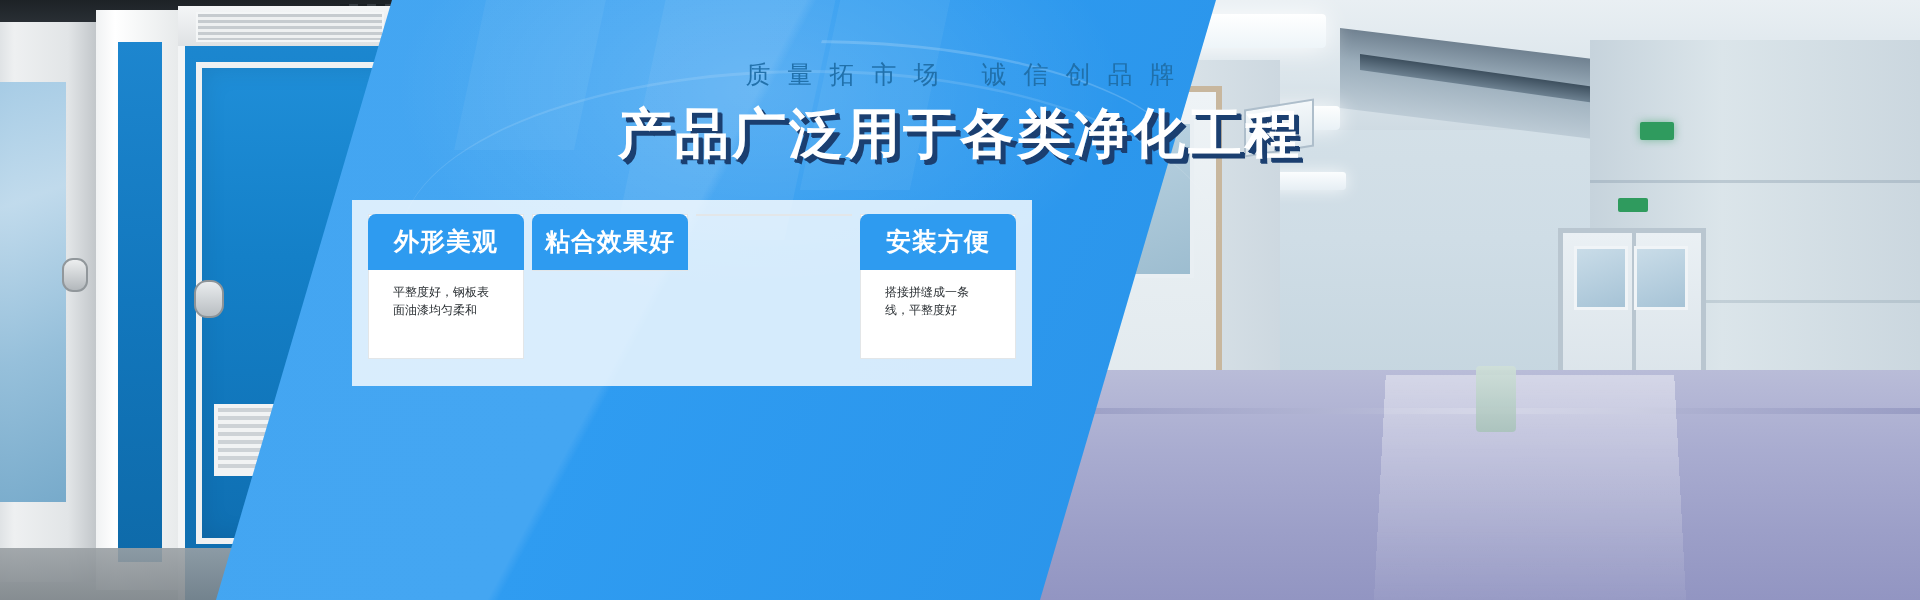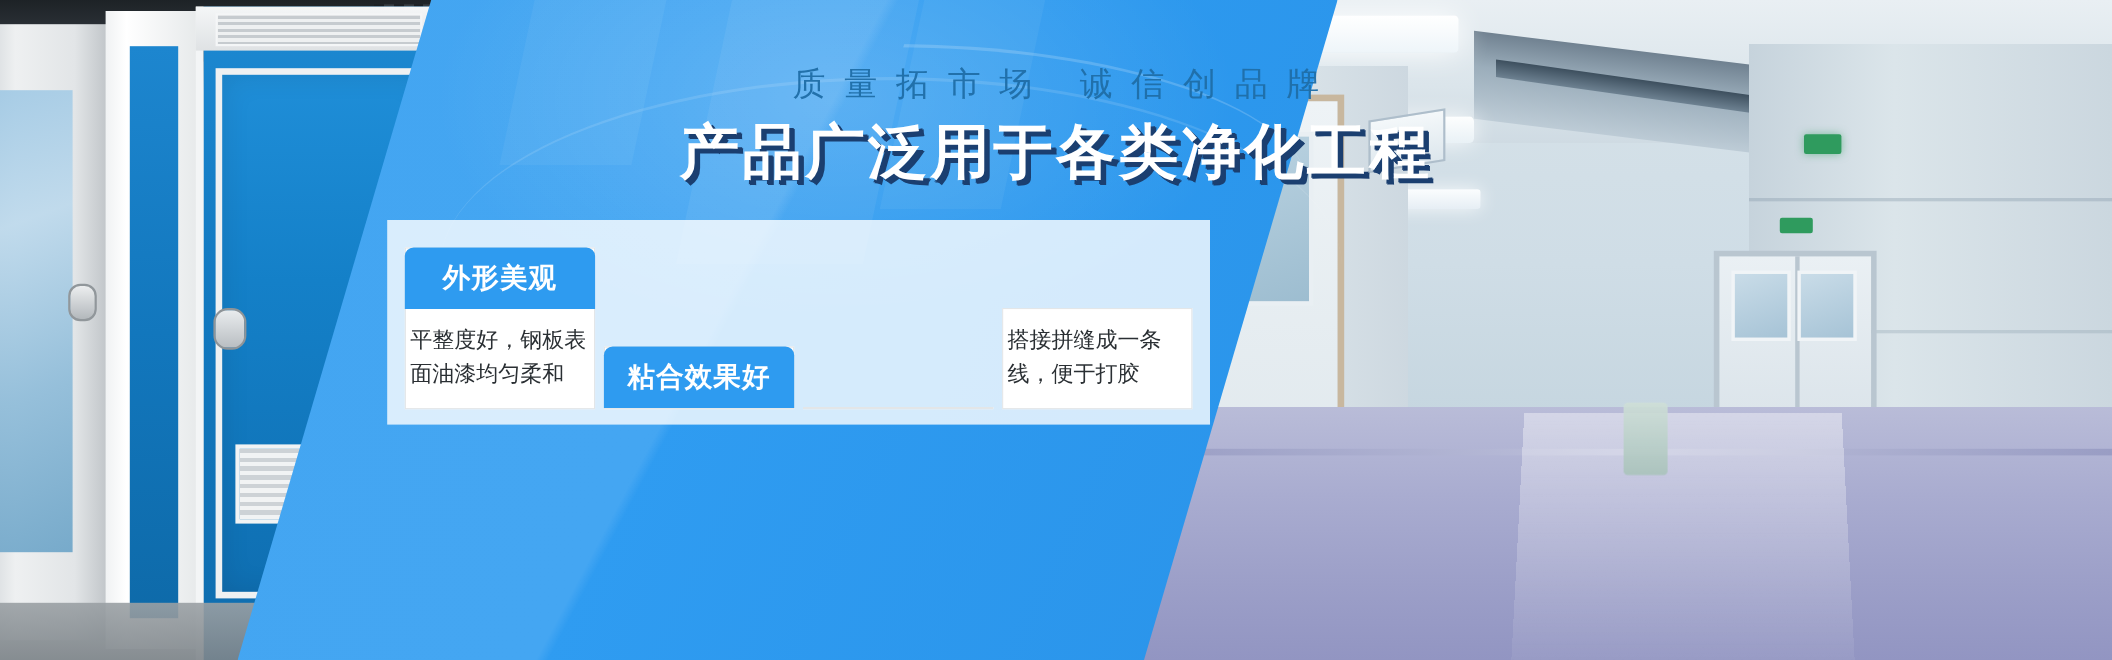--- a/index.html
+++ b/index.html
@@ -148,52 +148,52 @@
   .ghost-a{position:absolute;left:640px;top:0;width:170px;height:240px;
     background:rgba(255,255,255,.06);transform:skewX(-12deg);}
   .ghost-b{position:absolute;left:820px;top:0;width:110px;height:190px;
     background:rgba(255,255,255,.05);transform:skewX(-12deg);}
   .ghost-c{position:absolute;left:470px;top:0;width:120px;height:150px;
     background:rgba(255,255,255,.05);transform:skewX(-12deg);}
 
   
   .headline-wrap{position:absolute;left:0;top:62px;width:1920px;text-align:center;z-index:6;}
   .subtitle{
-    font-size:30px;color:#1f6ea8;letter-spacing:17px;
+    font-size:25px;color:#1f6ea8;letter-spacing:17px;
     font-weight:400;line-height:1;text-indent:17px;
     opacity:.95;
   }
   .subtitle .gap{display:inline-block;width:26px;}
   .headline{
     margin-top:17px;
     font-size:54px;font-weight:bold;color:#ffffff;letter-spacing:3px;
     line-height:1.08;
     text-shadow:4px 4px 0 #1b3f70, 5px 5px 0 #1b3f70;
     text-align:center;
   }
 
   
   .cards-panel{
-    position:absolute;left:352px;top:200px;width:748px;height:186px;
+    position:absolute;left:352px;top:200px;width:680px;height:186px;
     background:rgba(255,255,255,.80);
-    display:flex;align-items:flex-end;gap:8px;
+    display:flex;align-items:flex-start;gap:8px;
     padding:14px 16px;box-sizing:border-box;z-index:7;
   }
   .card{
     width:186px;background:#ffffff;border:1px solid #e3e6e8;
     box-sizing:border-box;display:flex;flex-direction:column;
   }
   .card-head{
     background:#2e9bf0;color:#fff;text-align:center;
     font-size:25px;font-weight:bold;letter-spacing:1px;
     padding:11px 0 12px;border-radius:8px 8px 0 0;
     margin:-1px -1px 0 -1px;
   }
   .card-body{
-    padding:13px 4px 16px;font-size:20px;color:#2a2f33;
+    padding:13px 24px 16px;font-size:12px;color:#2a2f33;
     line-height:1.52;min-height:88px;box-sizing:border-box;
   }
 </style>
 </head>
 <body>
 
 <div class="banner">
 
   <div class="photo-left">
     <div class="pl-ceiling"></div>
@@ -262,18 +262,19 @@
     </div>
 
     <div class="card">
       <div class="card-head">粘合效果好</div>
     </div>
 
     <div class="card">
     </div>
 
     <div class="card">
-      <div class="card-body">搭接拼缝成一条线，便于打胶</div>
+      <div class="card-head">安装方便</div>
+      <div class="card-body">搭接拼缝成一条线，平整度好</div>
     </div>
 
   </div>
 
 </div>
 
 </body></html>

